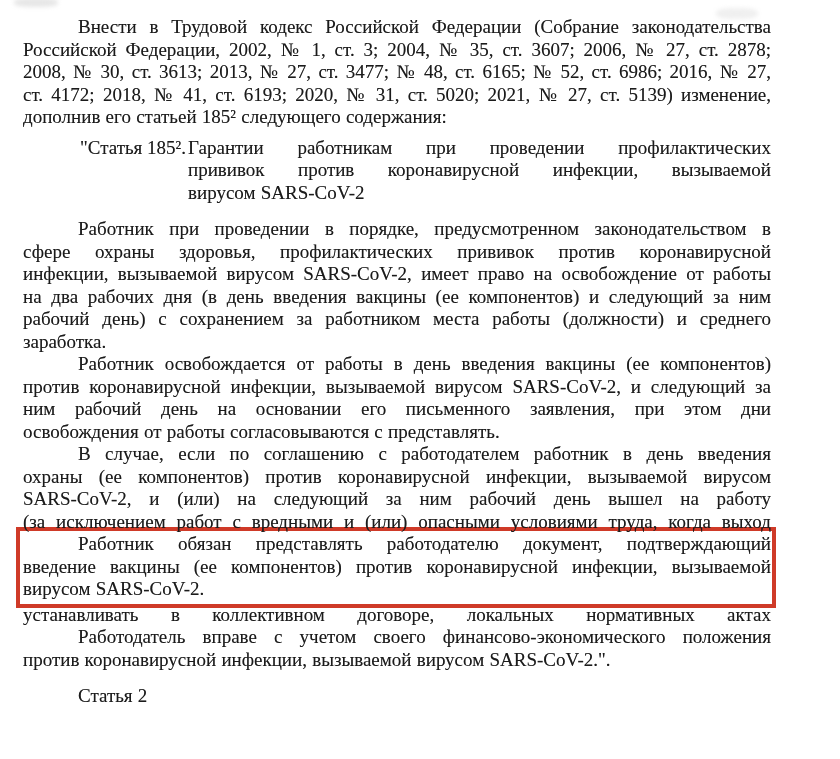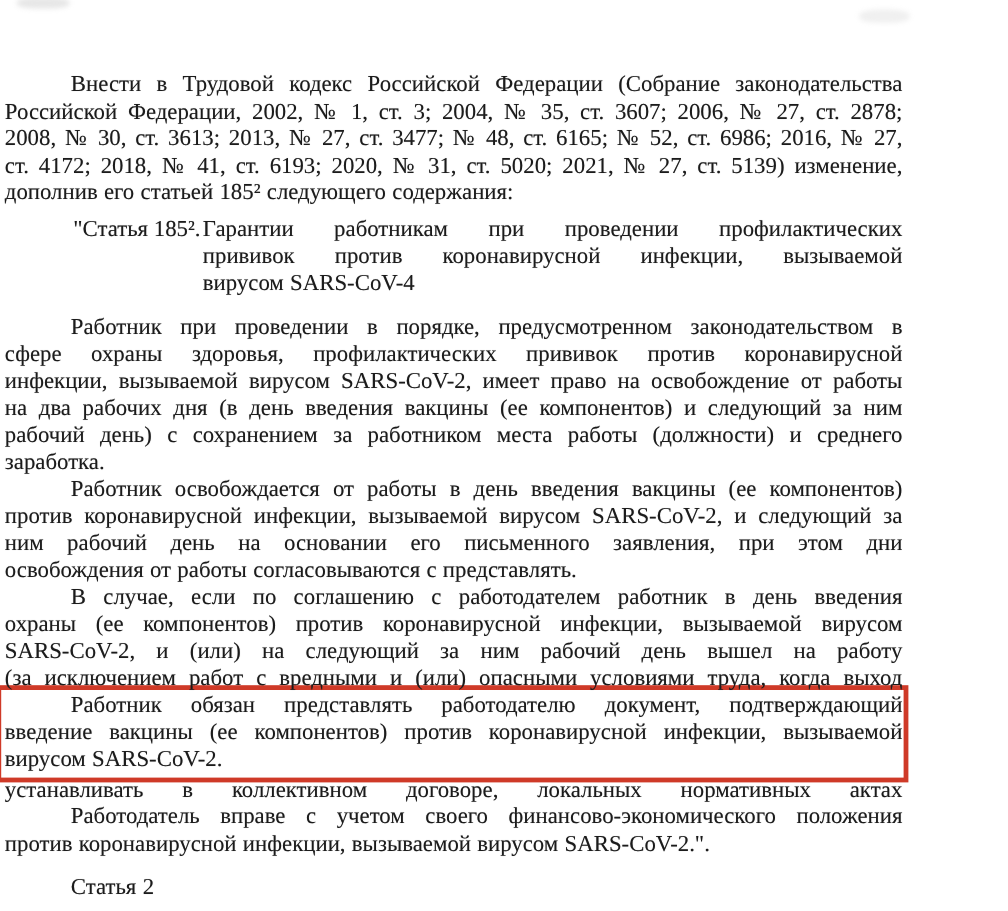--- a/index.html
+++ b/index.html
@@ -8,21 +8,21 @@
     width:840px;height:759px;
     background:#ffffff;
     overflow:hidden;
     font-family:"Liberation Serif","DejaVu Serif",serif;
     font-size:19px;
     line-height:22.5px;
     color:#1b1b1b;
     text-shadow:0 0 .6px rgba(40,40,40,.45);
   }
   .content{
-    position:absolute;left:4px;top:16px;width:748px;margin-top:44px;
+    position:absolute;left:23px;top:16px;width:748px;
   }
   .line{
     text-align:justify;
     text-align-last:justify;
     hyphens:none;
     overflow-wrap:normal;
     word-spacing:.5px;
   }
   .line.last{text-align-last:left;}
   .para > .line.first{text-indent:55px;}
@@ -63,21 +63,21 @@
         <div class="line first">Внести в Трудовой кодекс Российской Федерации (Собрание законодательства</div>
         <div class="line">Российской Федерации, 2002, № 1, ст. 3; 2004, № 35, ст. 3607; 2006, № 27, ст. 2878;</div>
         <div class="line">2008, № 30, ст. 3613; 2013, № 27, ст. 3477; № 48, ст. 6165; № 52, ст. 6986; 2016, № 27,</div>
         <div class="line">ст. 4172; 2018, № 41, ст. 6193; 2020, № 31, ст. 5020; 2021, № 27, ст. 5139) изменение,</div>
         <div class="line last">дополнив его статьей 185² следующего содержания:</div>
       </div>
       <div class="heading">
         <span class="label">"Статья 185².</span>
         <div class="line first">Гарантии работникам при проведении профилактических</div>
         <div class="line">прививок против коронавирусной инфекции, вызываемой</div>
-        <div class="line last">вирусом SARS-CoV-4</div>
+        <div class="line last">вирусом SARS-CoV-2</div>
       </div>
       <div class="para">
         <div class="line first">Работник при проведении в порядке, предусмотренном законодательством в</div>
         <div class="line">сфере охраны здоровья, профилактических прививок против коронавирусной</div>
         <div class="line">инфекции, вызываемой вирусом SARS-CoV-2, имеет право на освобождение от работы</div>
         <div class="line">на два рабочих дня (в день введения вакцины (ее компонентов) и следующий за ним</div>
         <div class="line">рабочий день) с сохранением за работником места работы (должности) и среднего</div>
         <div class="line last">заработка.</div>
       </div>
       <div class="para">

